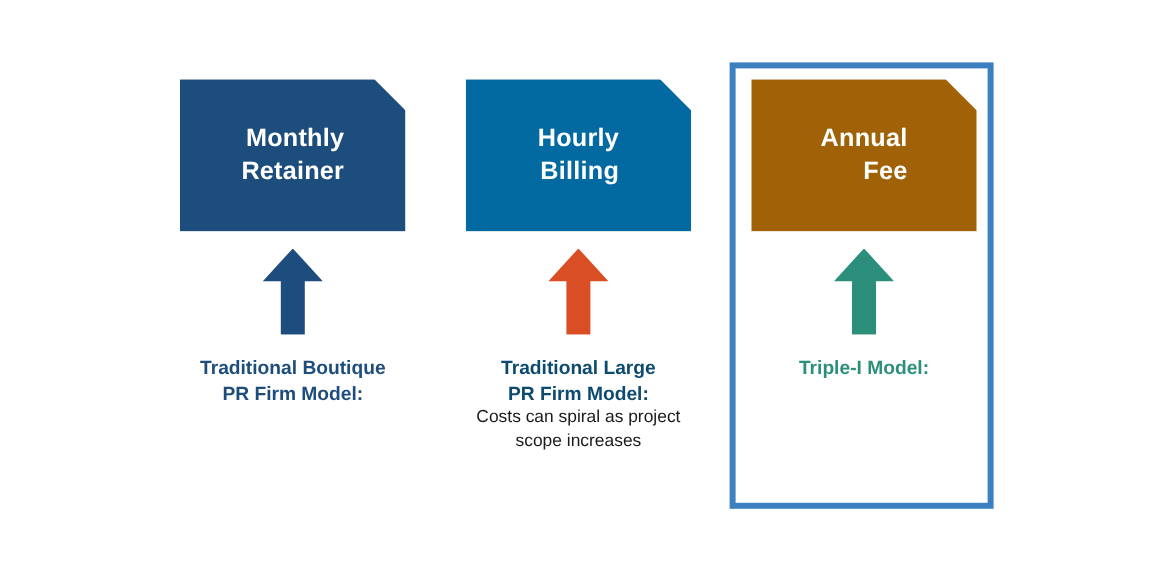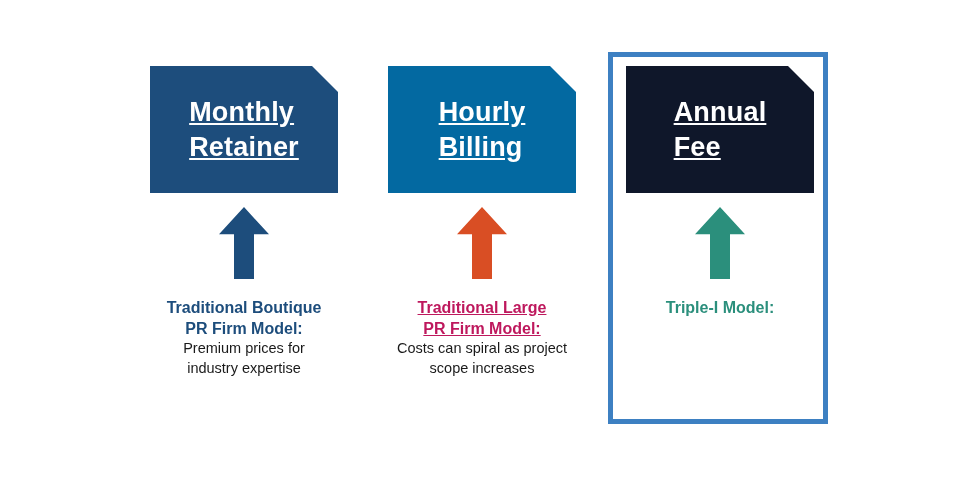--- a/index.html
+++ b/index.html
@@ -48,31 +48,30 @@
     position: relative;
     width: 188px;
     height: 127px;
     clip-path: polygon(0 0, calc(100% - 26px) 0, 100% 26px, 100% 100%, 0 100%);
     display: flex;
     align-items: center;
     justify-content: center;
   }
   .model-box-title {
     color: #ffffff;
-    font-size: 27px;
+    font-size: 21px;
     font-weight: bold;
     line-height: 1.28;
-    text-align: left;
+    text-align: right;
     letter-spacing: 0.2px;
     white-space: pre-line;
-    text-decoration: underline;
   }
   .box-blue   { background: #1d4d7c; }
   .box-orange { background: #0369a1; }
-  .box-teal   { background: #0f172a; }
+  .box-teal   { background: #a16207; }
 
   
   .arrow-wrap {
     width: 188px;
     height: 80px;
     margin-top: 14px;
     display: flex;
     justify-content: center;
     align-items: flex-start;
   }
@@ -91,21 +90,21 @@
     margin-top: 10px;
     text-align: center;
   }
   .caption-heading {
     font-size: 16px;
     font-weight: bold;
     line-height: 1.32;
     white-space: pre-line;
   }
   .head-blue   { color: #1d4d7c; }
-  .head-orange { color: #be185d; text-decoration: underline; }
+  .head-orange { color: #0c4a6e; }
   .head-teal   { color: #2b8f7c; }
   .caption-body {
     font-size: 14.5px;
     font-weight: normal;
     color: #1a1a1a;
     line-height: 1.34;
     white-space: pre-line;
   }
   .caption-3 { width: 200px; margin-left: -6px; }
 </style>
@@ -120,22 +119,20 @@
     <div class="model-box box-blue">
       <div class="model-box-title">Monthly
 Retainer</div>
     </div>
     <div class="arrow-wrap">
       <div class="arrow arrow-blue"></div>
     </div>
     <div class="caption">
       <div class="caption-heading head-blue">Traditional Boutique
 PR Firm Model:</div>
-      <div class="caption-body">Premium prices for
-industry expertise</div>
     </div>
   </div>
 
   <div class="column col-2">
     <div class="model-box box-orange">
       <div class="model-box-title">Hourly
 Billing</div>
     </div>
     <div class="arrow-wrap">
       <div class="arrow arrow-orange"></div>

